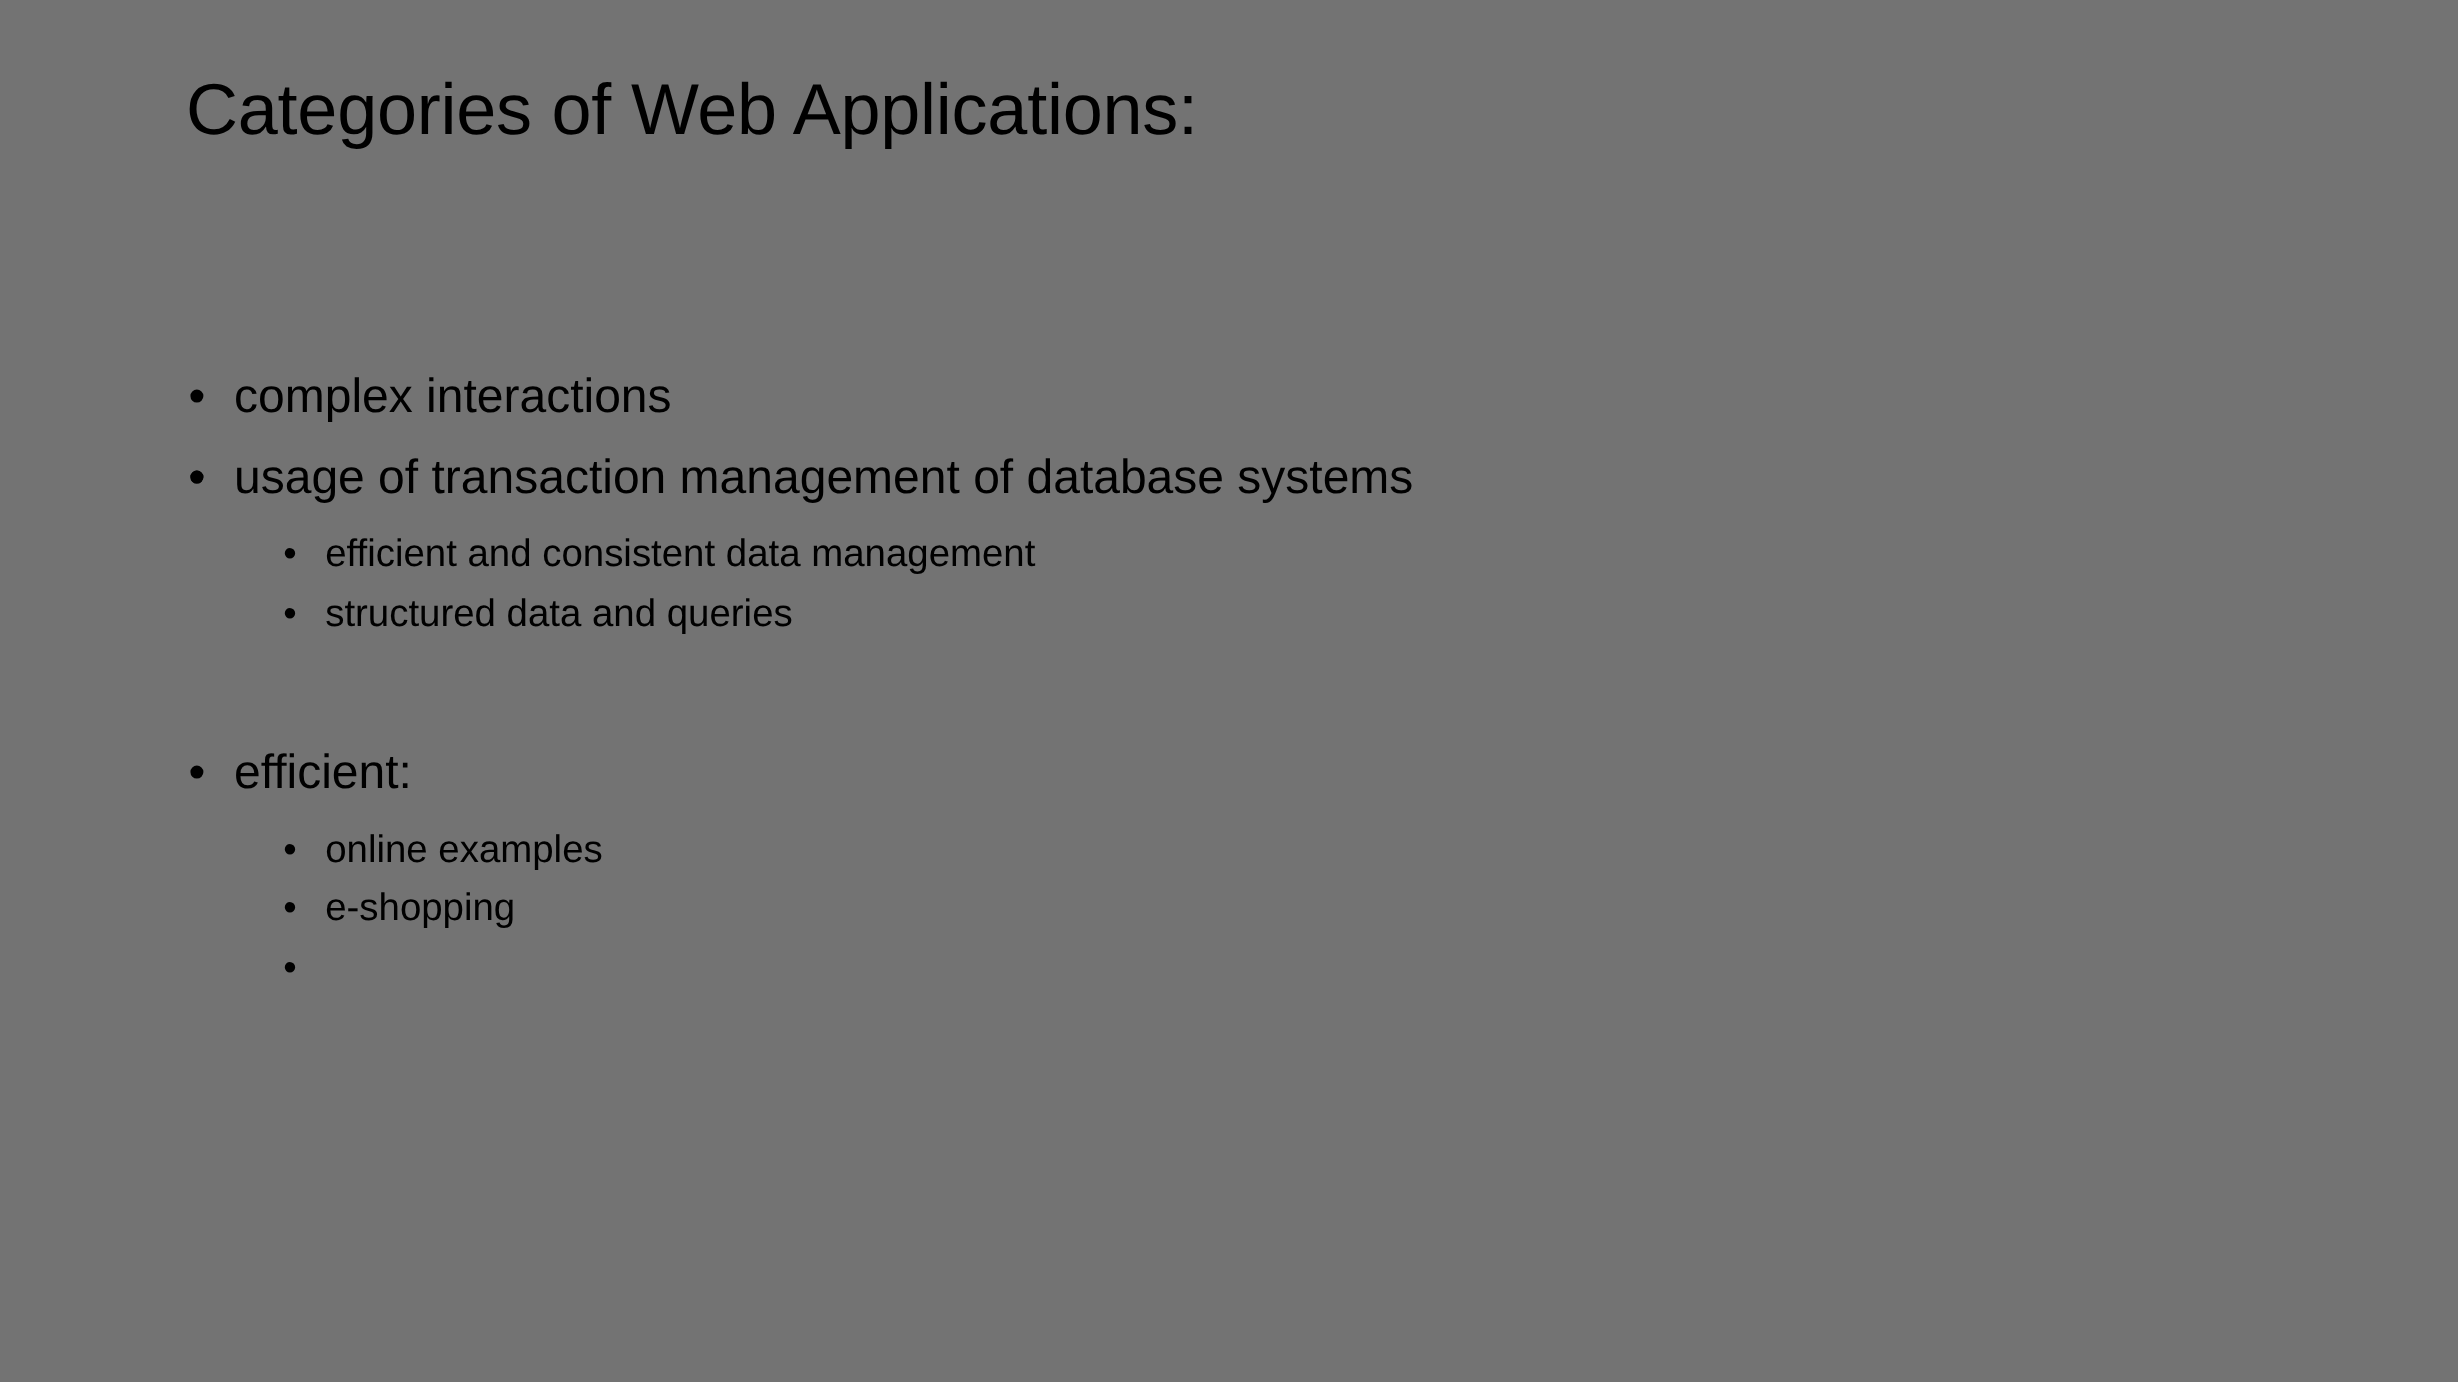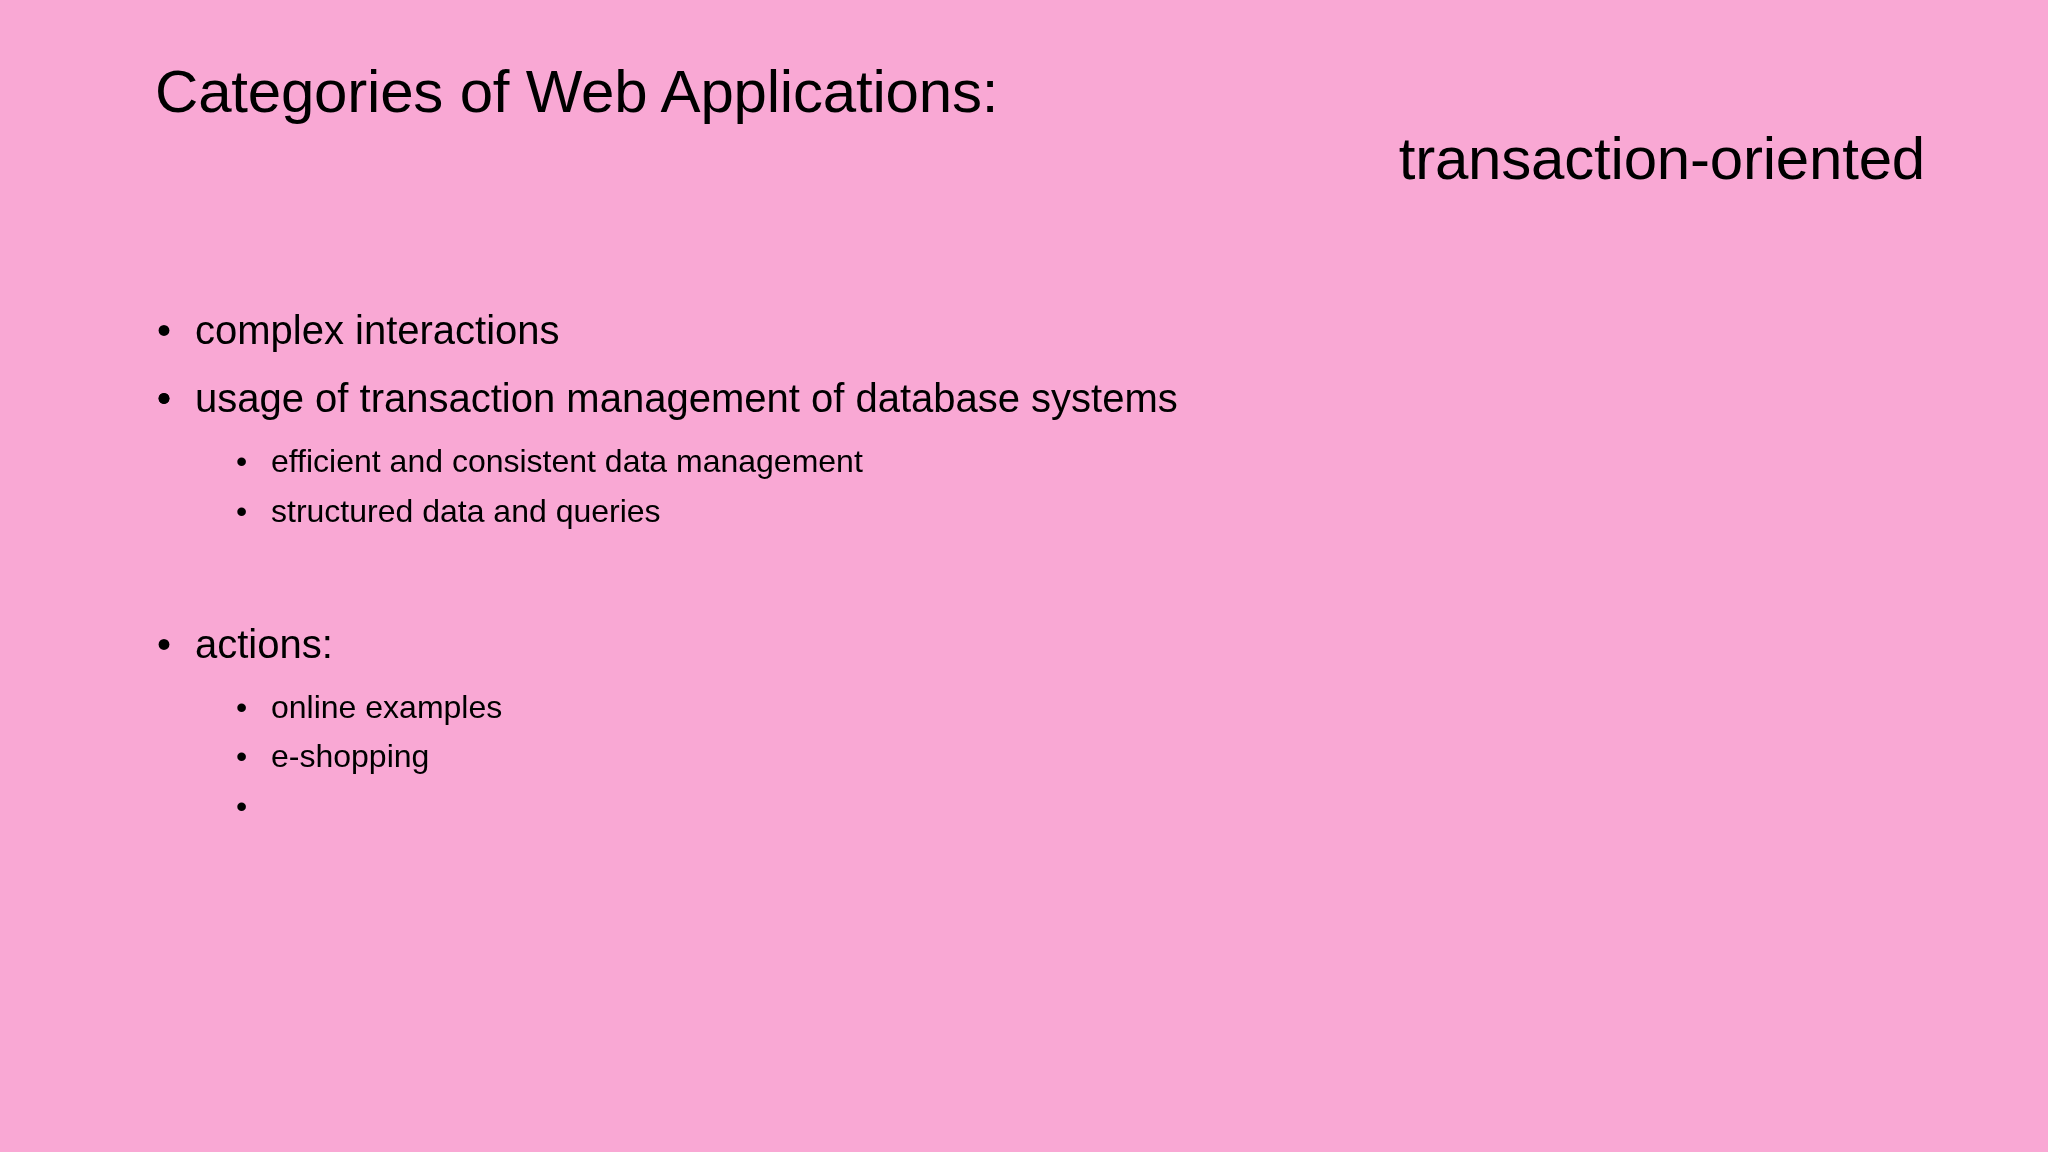--- a/index.html
+++ b/index.html
@@ -13,21 +13,21 @@
     overflow: hidden;
     font-family: "Liberation Sans", sans-serif;
     color: #000000;
     -webkit-font-smoothing: antialiased;
   }
 
   .slide {
     position: relative;
     width: 2048px;
     height: 1152px;
-    background: #f9a8d4;
+    background: #737373;
   }
 
   
   .title-block {
     position: absolute;
     left: 155px;
     top: 58px;
     width: 1770px;
   }
   .title-line {
@@ -103,21 +103,20 @@
 
   .nomargin { margin-bottom: 0; }
 </style>
 </head>
 <body>
 
 <div class="slide">
 
   <div class="title-block">
     <div class="title-line title-line-1">Categories of Web Applications:</div>
-    <div class="title-line title-line-2">transaction-oriented</div>
   </div>
 
   <div class="body-block">
     <ul class="level1">
 
       <li class="l1">
         <span class="bullet-mark">•</span>
         <span>complex interactions</span>
       </li>
 
@@ -140,21 +139,21 @@
             <span class="bullet-mark">•</span>
             <span>structured data and queries</span>
           </li>
         </ul>
       </div>
 
       <div class="gap-block"></div>
 
       <li class="l1 nomargin">
         <span class="bullet-mark">•</span>
-        <span>actions:</span>
+        <span>efficient:</span>
       </li>
 
       <div class="sub-wrap">
         <ul class="level2">
           <li class="l2">
             <span class="bullet-mark">•</span>
             <span>online examples</span>
           </li>
           <li class="l2">
             <span class="bullet-mark">•</span>

